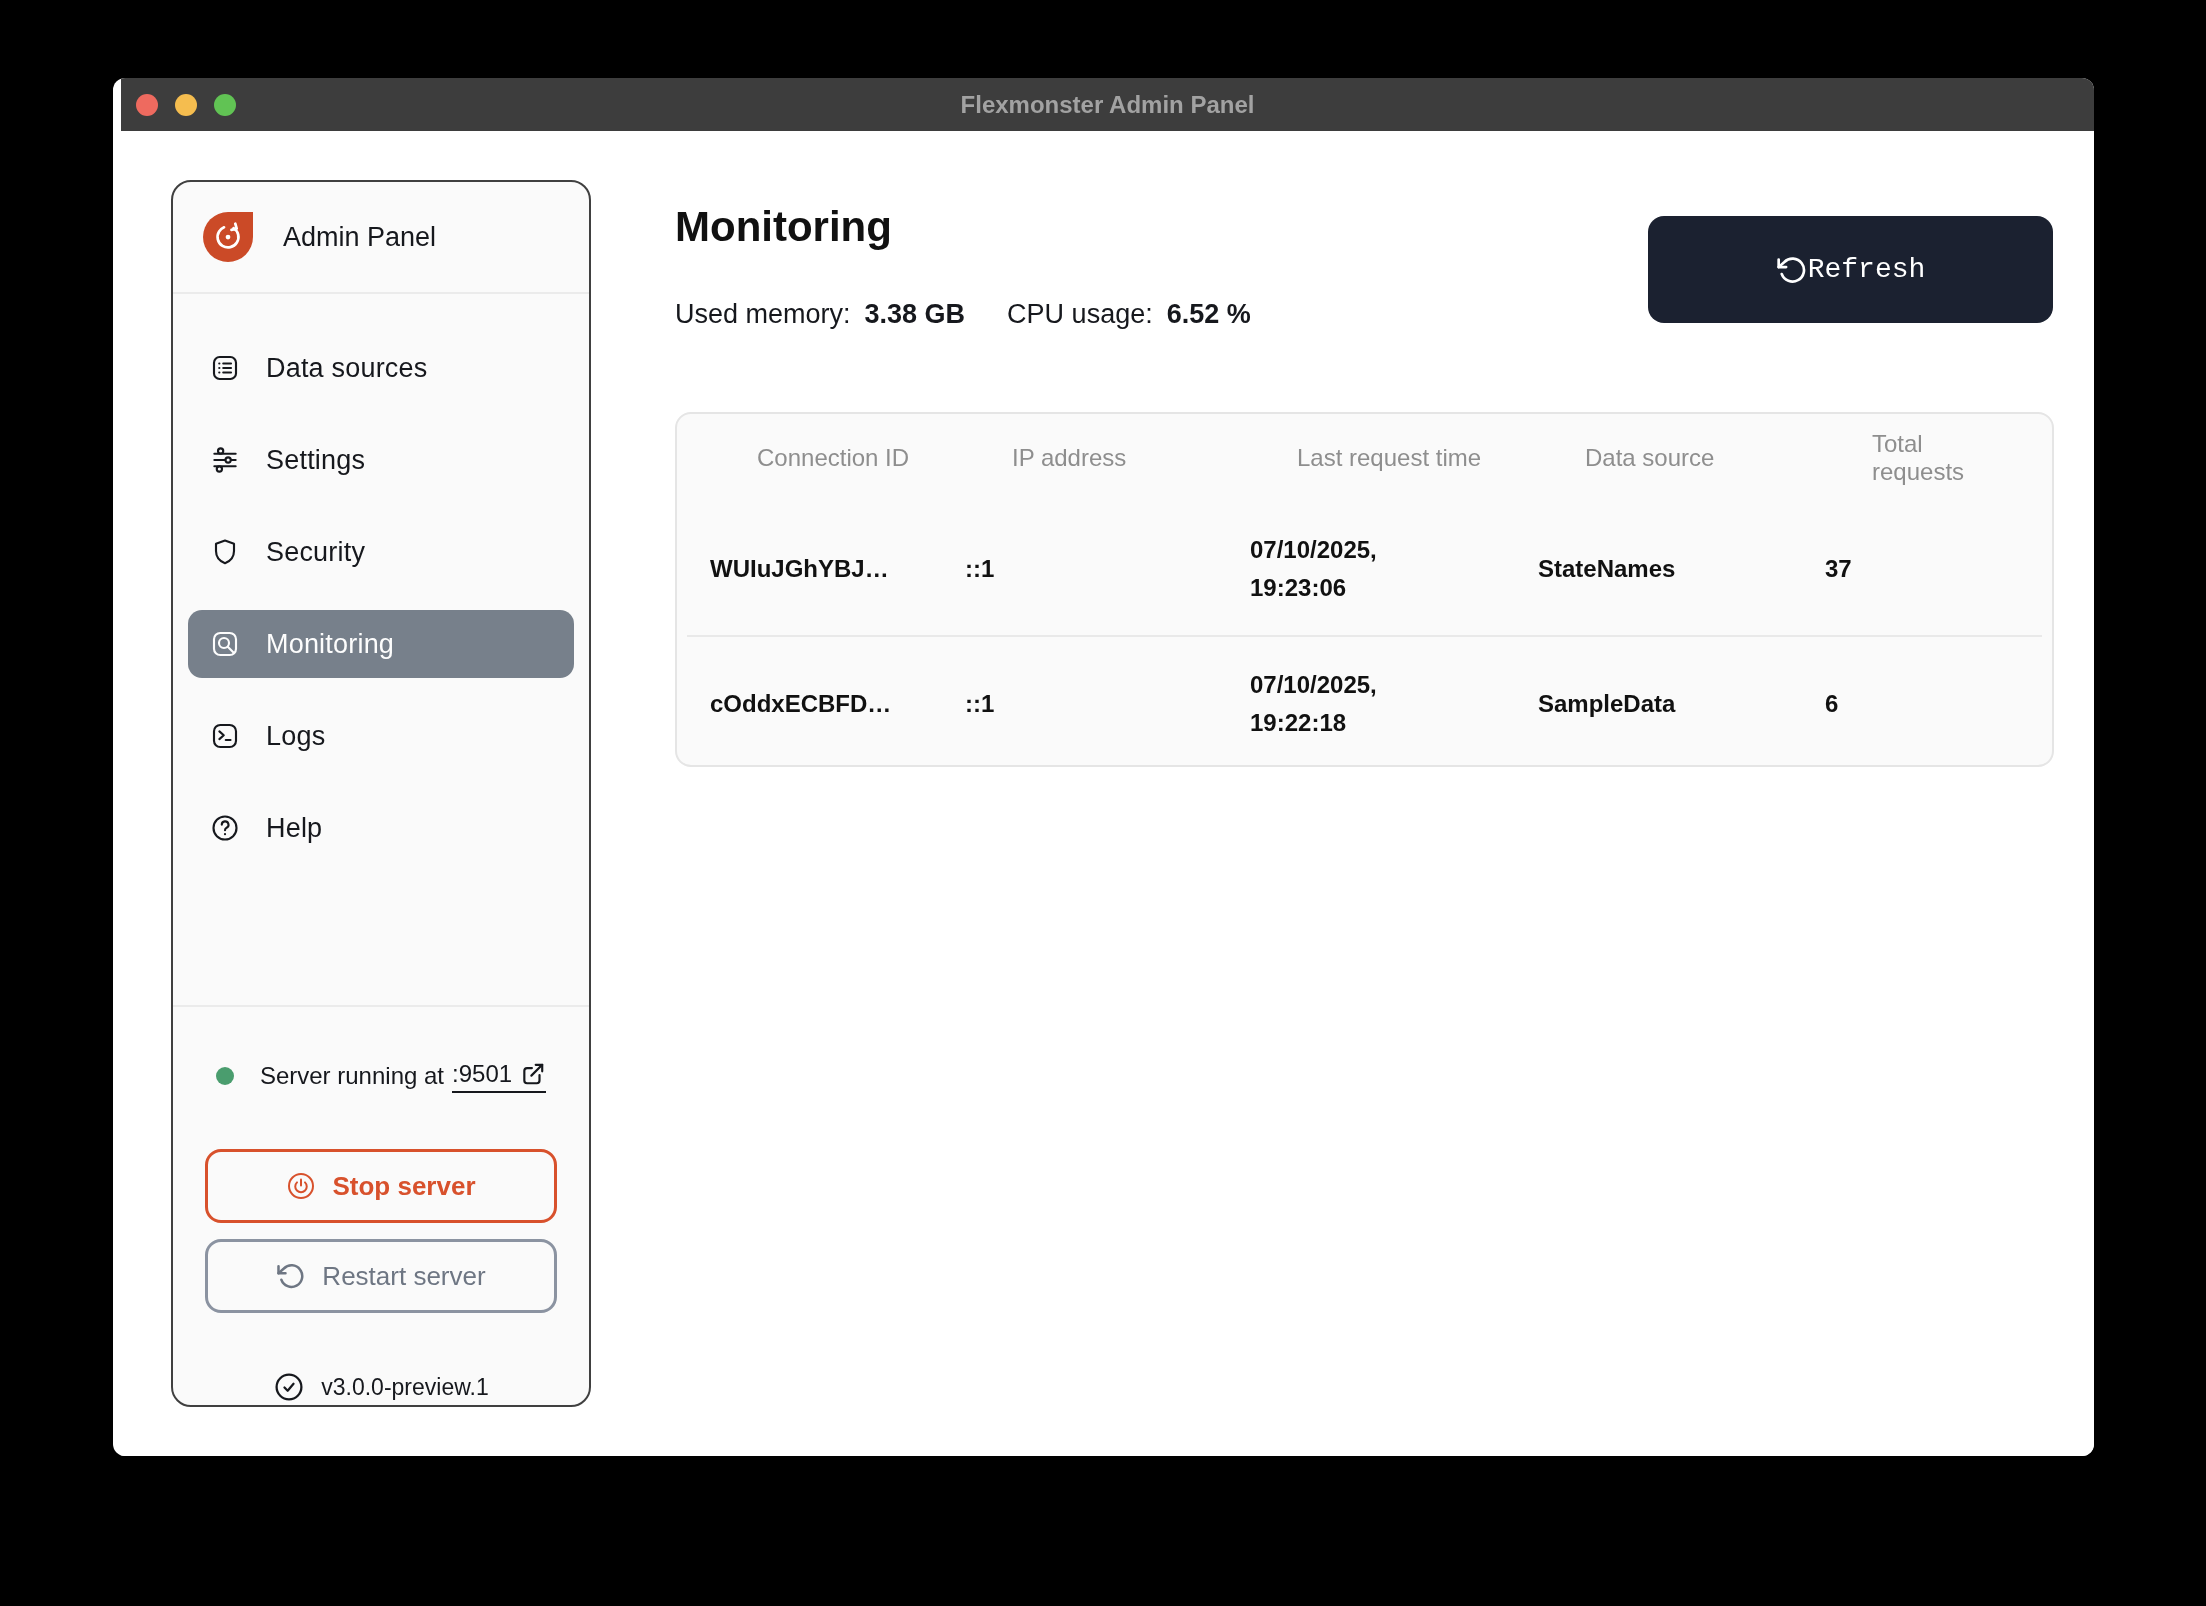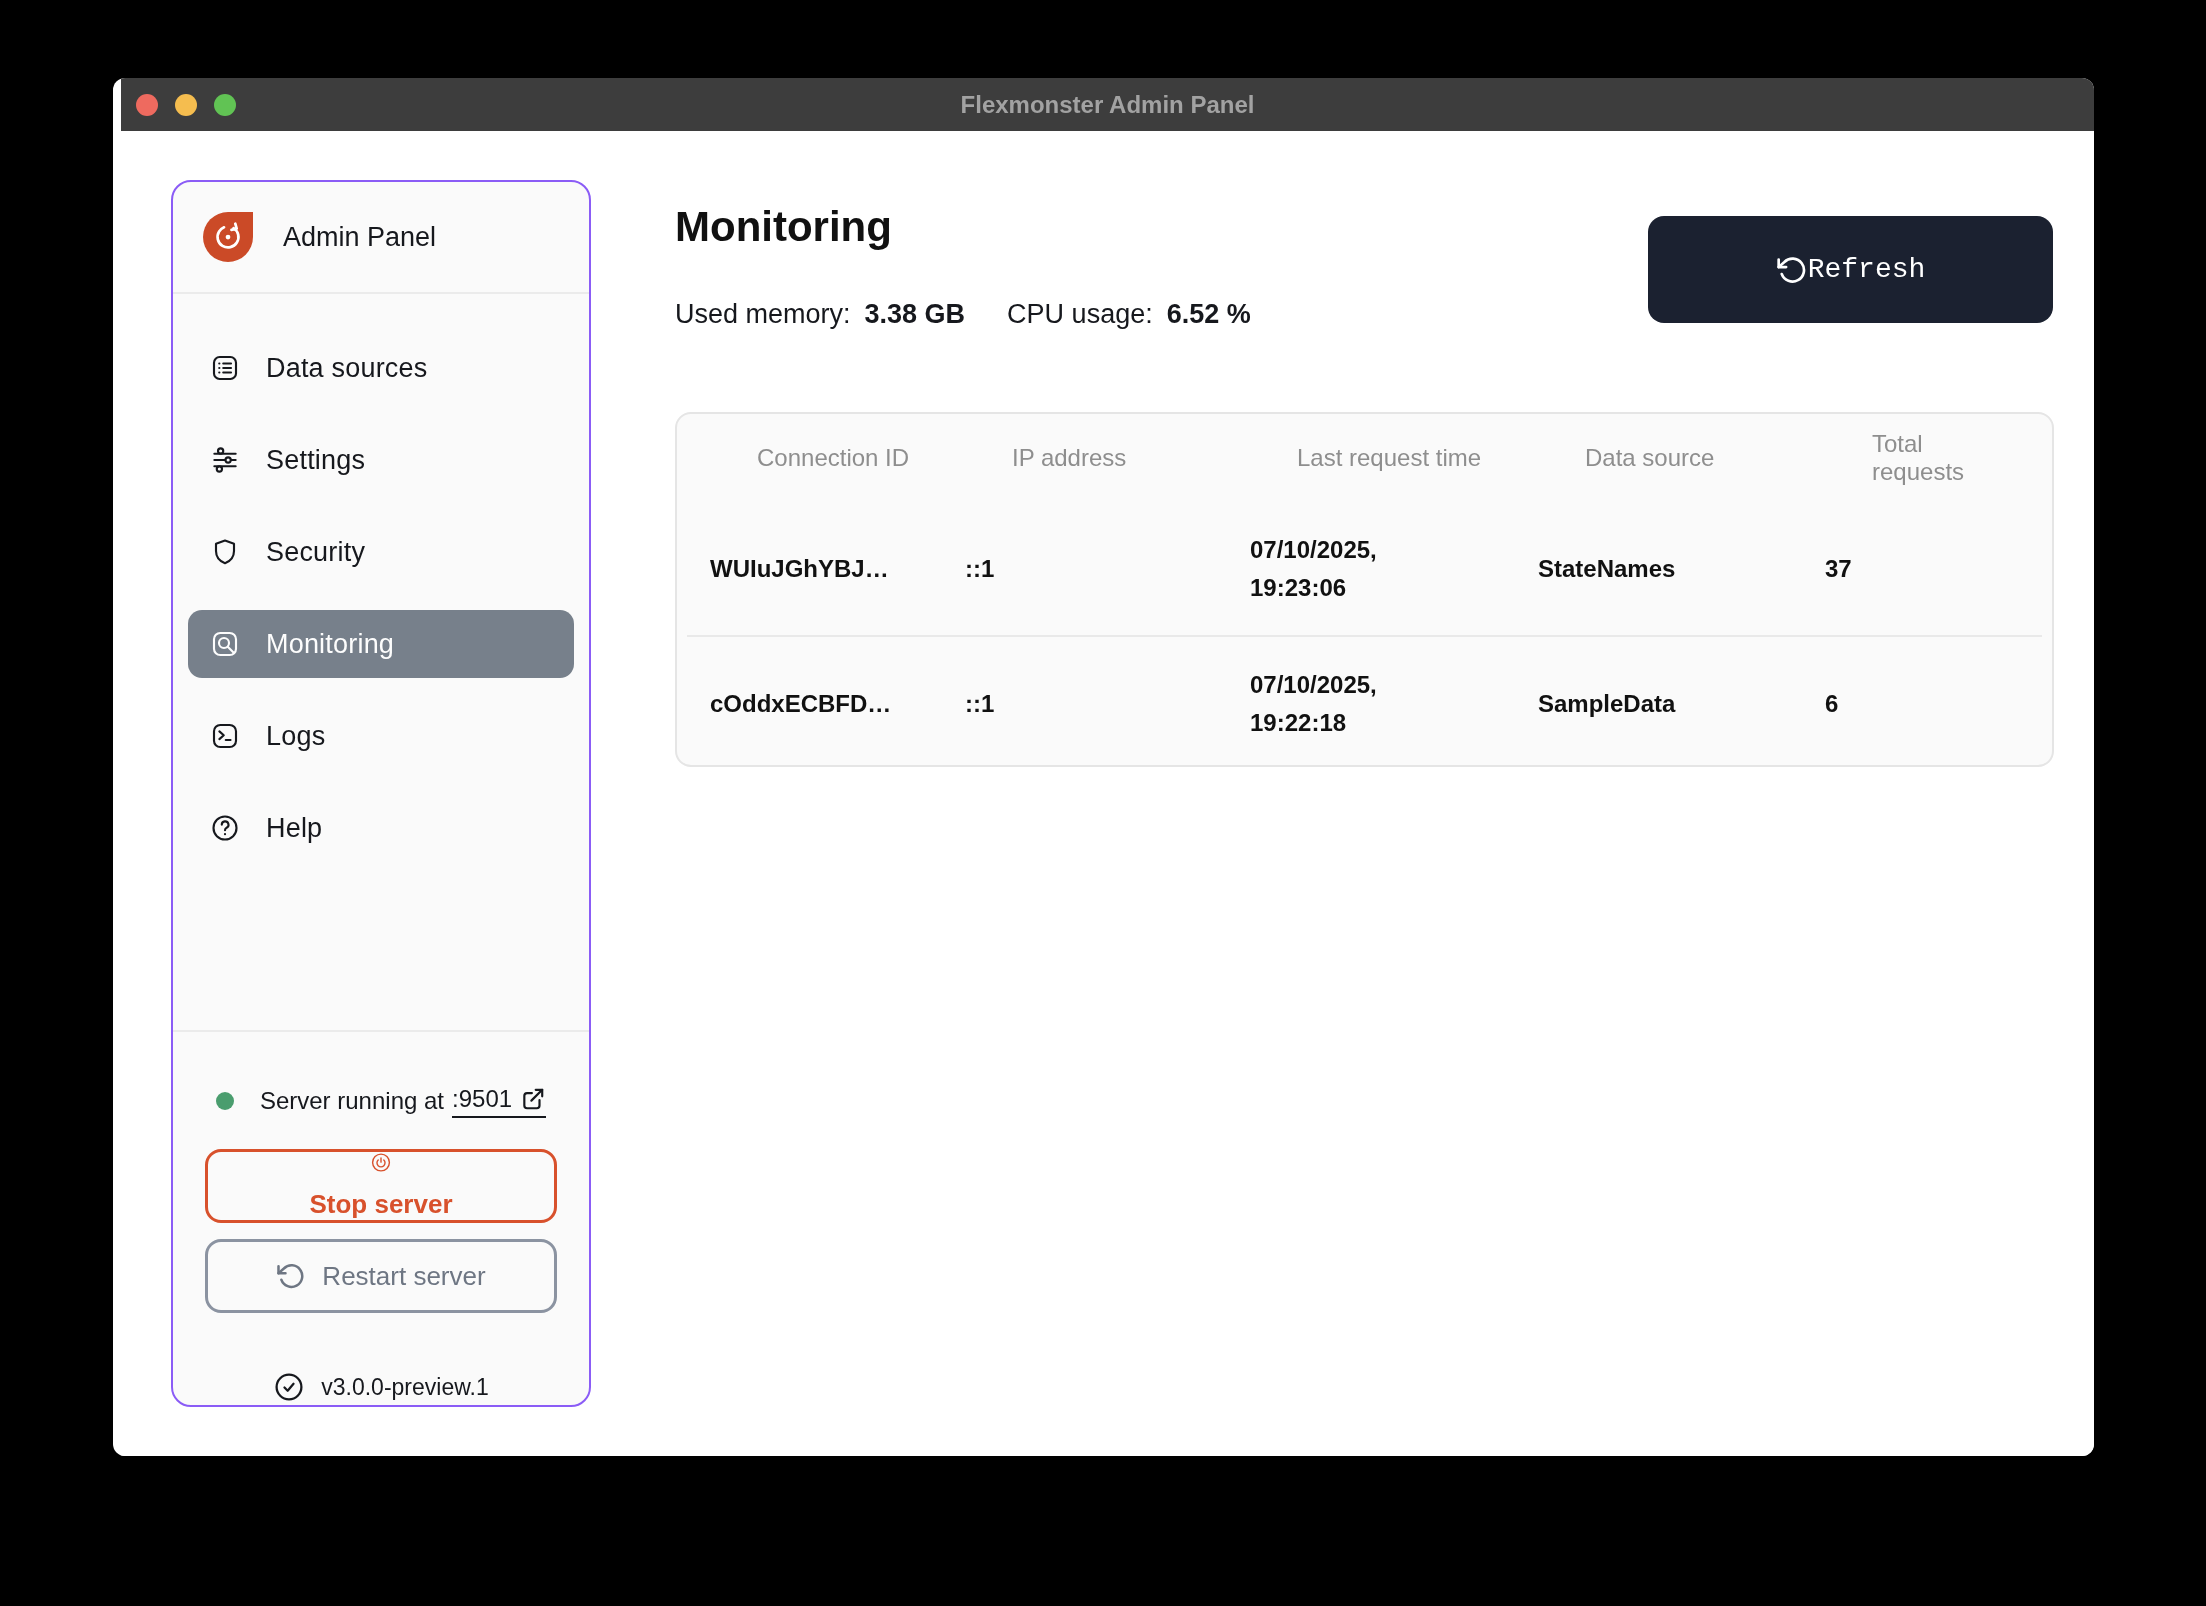--- a/index.html
+++ b/index.html
@@ -18,21 +18,21 @@
   .tl-red { background: #ee6a5f; }
   .tl-yellow { background: #f5bd4f; }
   .tl-green { background: #61c354; }
   .win-title { color: #a2a2a2; font-size: 24px; font-weight: 700; }
 
   
   .app-body { position: relative; flex: 1; background: #fff; }
 
   
   .sidebar { position: absolute; left: 50px; top: 49px; width: 420px; height: 1227px;
-    background: #fafafa; border: 2px solid #8b5cf6; border-radius: 20px;
+    background: #fafafa; border: 2px solid #404040; border-radius: 20px;
     display: flex; flex-direction: column; overflow: hidden; }
   .sb-header { flex: 0 0 112px; display: flex; align-items: center; padding-left: 30px;
     border-bottom: 2px solid #ebebeb; }
   .logo { width: 50px; height: 50px; background: #cb4a27; border-radius: 50% 0 50% 50%;
     display: flex; align-items: center; justify-content: center; }
   .logo svg { width: 38px; height: 38px; }
   .app-name { margin-left: 30px; font-size: 27px; font-weight: 500; color: #16181d; }
 
   .nav { padding: 40px 15px 0 15px; display: flex; flex-direction: column; gap: 24px; }
   .nav-item { height: 68px; border-radius: 14px; display: flex; align-items: center;
@@ -48,21 +48,21 @@
     font-size: 24px; color: #16181d; }
   .status-dot { width: 18px; height: 18px; border-radius: 50%; background: #4a9d6e; margin-right: 26px; }
   .status-link { display: inline-flex; align-items: center; margin-left: 8px; padding-bottom: 3px;
     border-bottom: 2px solid #16181d; font-weight: 500; color: #16181d; text-decoration: none; }
   .status-link .ext { width: 26px; height: 26px; margin-left: 8px; display: inline-flex; }
   .status-link .ext svg { width: 26px; height: 26px; }
 
   .sb-btn { margin: 0 32px; height: 74px; border-radius: 16px; background: transparent;
     display: flex; align-items: center; justify-content: center; gap: 16px;
     font-size: 26px; font-weight: 600; font-family: inherit; cursor: pointer; }
-  .btn-stop { margin-top: 31px; border: 3px solid #d8512c; color: #d8512c; flex-direction: column; }
+  .btn-stop { margin-top: 56px; border: 3px solid #d8512c; color: #d8512c; }
   .btn-restart { margin-top: 16px; border: 3px solid #8b93a1; color: #6e7683; font-weight: 500; }
   .sb-btn svg { width: 30px; height: 30px; }
 
   .version-row { margin-top: 56px; height: 36px; display: flex; align-items: center; justify-content: center;
     gap: 16px; font-size: 23px; color: #16181d; }
   .version-row svg { width: 32px; height: 32px; }
 
   
   .main-title { position: absolute; left: 554px; top: 72px; font-size: 42px; font-weight: 700; color: #111; }
   .stats { position: absolute; left: 554px; top: 168px; display: flex; align-items: center; font-size: 27px; color: #16181d; }

